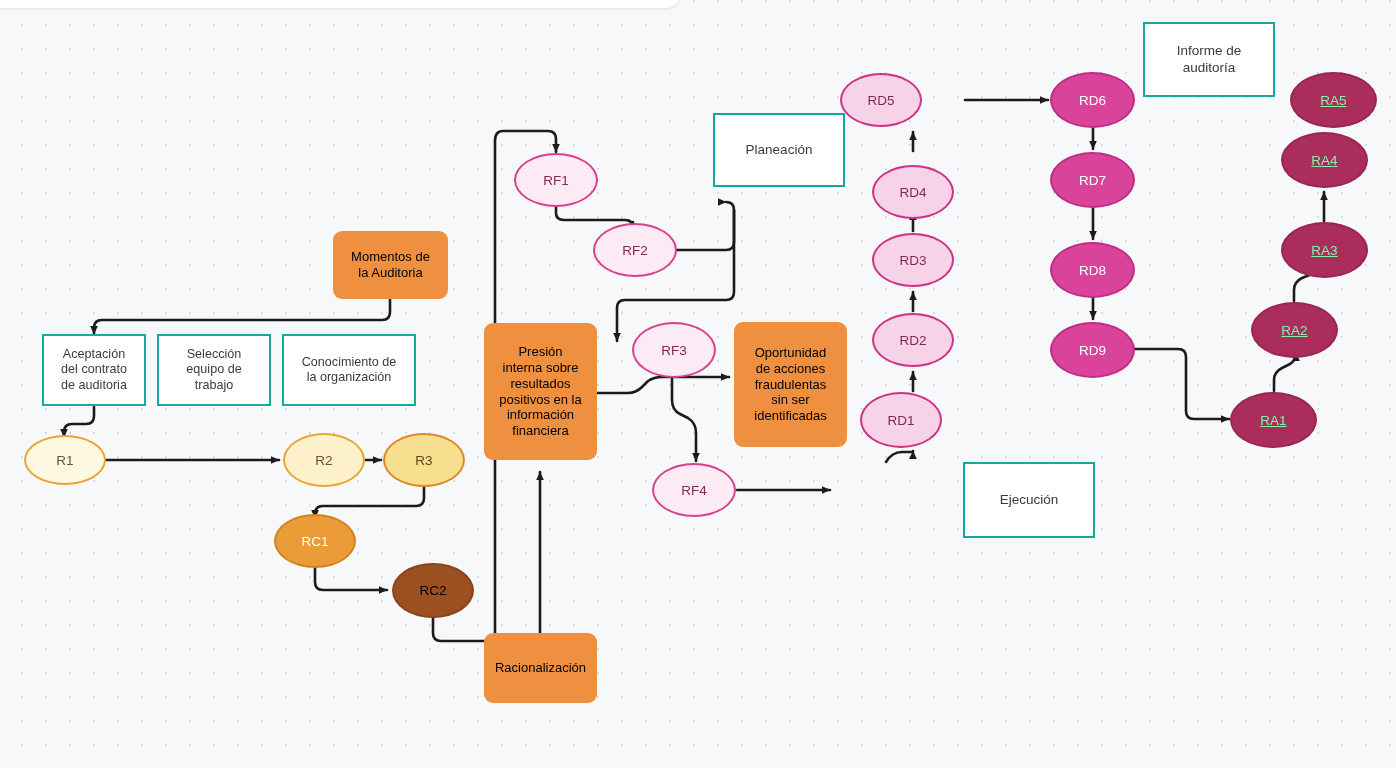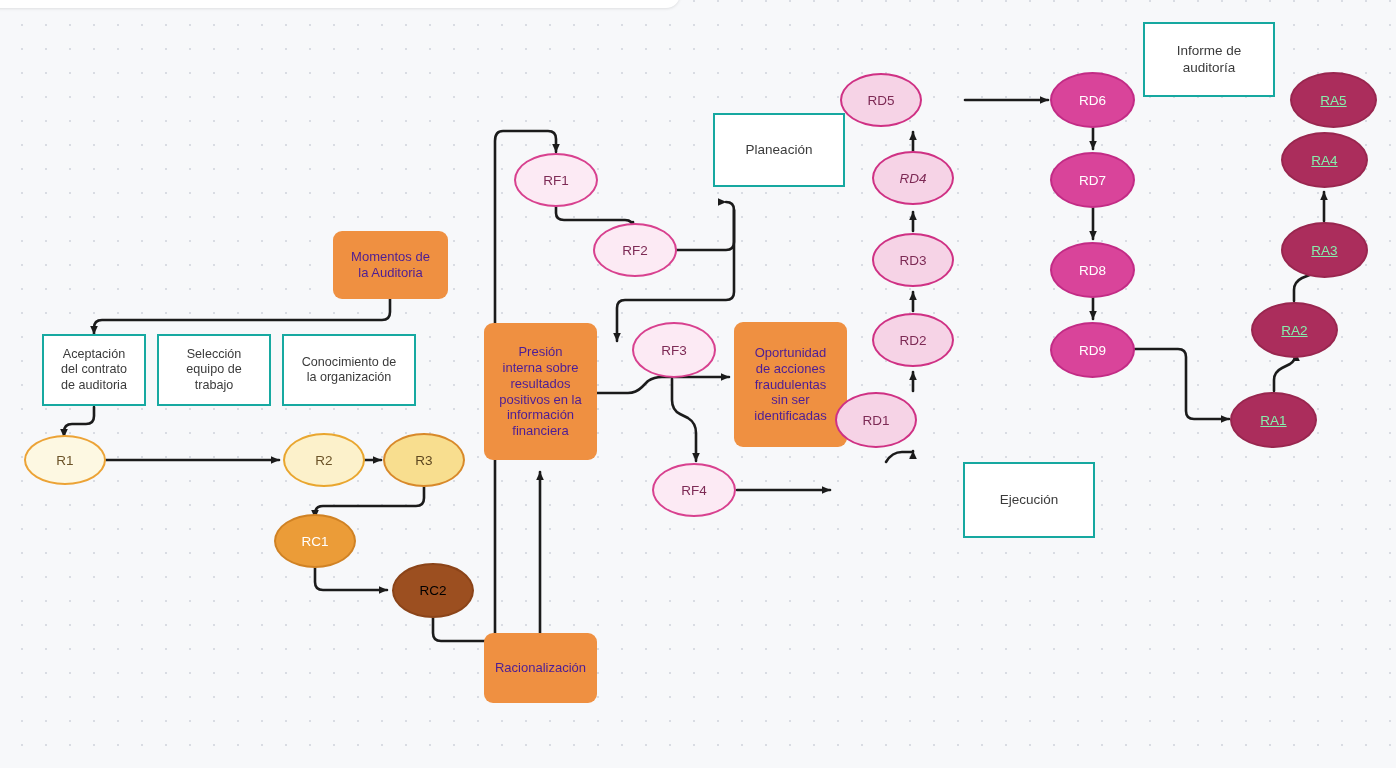--- a/index.html
+++ b/index.html
@@ -29,21 +29,21 @@
   .ellipse{border-radius:50%;}
   .rect{border-radius:0;}
   .rounded{border-radius:9px;}
   .lbl{line-height:1.22;white-space:pre-line;}
 
   
   .phase{background:#ffffff;border:2.5px solid #16a8a0;color:#3b3b3b;font-size:13.5px;}
   
   .tealbox{background:#ffffff;border:2px solid #17a9a1;color:#3b3b3b;font-size:12.6px;}
   
-  .orangebox{background:#ef9041;color:#4c1d95;font-size:13px;}
+  .orangebox{background:#ef9041;color:#000000;font-size:13px;}
 
   
   .e-r1{background:#fdf8e2;border:2px solid #eca336;color:#6b5328;}
   .e-r2{background:#fcf1cb;border:2px solid #e9a62f;color:#6b5328;}
   .e-r3{background:#f8de8f;border:2px solid #d8892a;color:#5e4720;}
   .e-rc1{background:#eb9c38;border:2px solid #d08224;color:#ffffff;}
   .e-rc2{background:#9c4f20;border:2px solid #8b4419;color:#000000;}
   .e-rf{background:#fceaf4;border:2.5px solid #d8418f;color:#7d2a55;}
   .e-rf5{background:#f5cde4;border:2.5px solid #cf2d80;color:#7d2a55;}
   .e-rd-l{background:#f6d3e6;border:2.5px solid #cf3184;color:#7d2a55;}
@@ -193,30 +193,30 @@
   <div class="node ellipse e-rf n-font" style="left:593px;top:223px;width:84px;height:54px;">
     <span>RF2</span>
   </div>
   <div class="node ellipse e-rf n-font" style="left:632px;top:322px;width:84px;height:56px;">
     <span>RF3</span>
   </div>
   <div class="node ellipse e-rf n-font" style="left:652px;top:463px;width:84px;height:54px;">
     <span>RF4</span>
   </div>
 
-  <div class="node ellipse e-rd-l n-font" style="left:835px;top:392px;width:82px;height:56px;">
+  <div class="node ellipse e-rd-l n-font" style="left:860px;top:392px;width:82px;height:56px;">
     <span>RD1</span>
   </div>
   <div class="node ellipse e-rd-l n-font" style="left:872px;top:313px;width:82px;height:54px;">
     <span>RD2</span>
   </div>
   <div class="node ellipse e-rd-l n-font" style="left:872px;top:233px;width:82px;height:54px;">
     <span>RD3</span>
   </div>
-  <div class="node ellipse e-rd-l n-font" style="left:872px;top:151px;width:82px;height:54px;font-style:italic;">
+  <div class="node ellipse e-rd-l n-font" style="left:872px;top:165px;width:82px;height:54px;">
     <span>RD4</span>
   </div>
   <div class="node ellipse e-rd-l n-font" style="left:840px;top:73px;width:82px;height:54px;">
     <span>RD5</span>
   </div>
 
   <div class="node ellipse e-rd-d n-font" style="left:1050px;top:72px;width:85px;height:56px;">
     <span>RD6</span>
   </div>
   <div class="node ellipse e-rd-d n-font" style="left:1050px;top:152px;width:85px;height:56px;">

